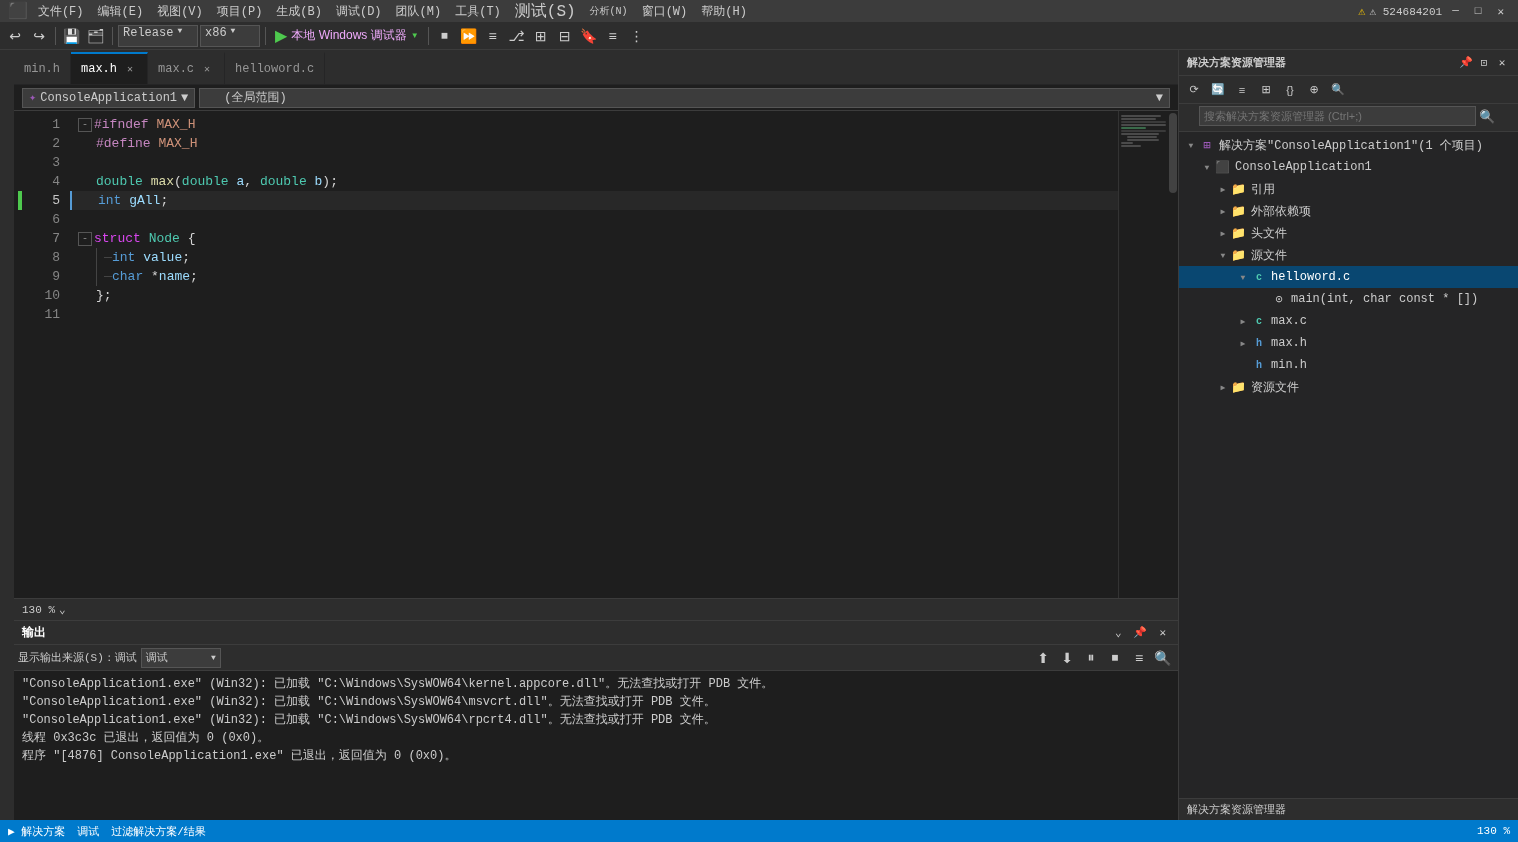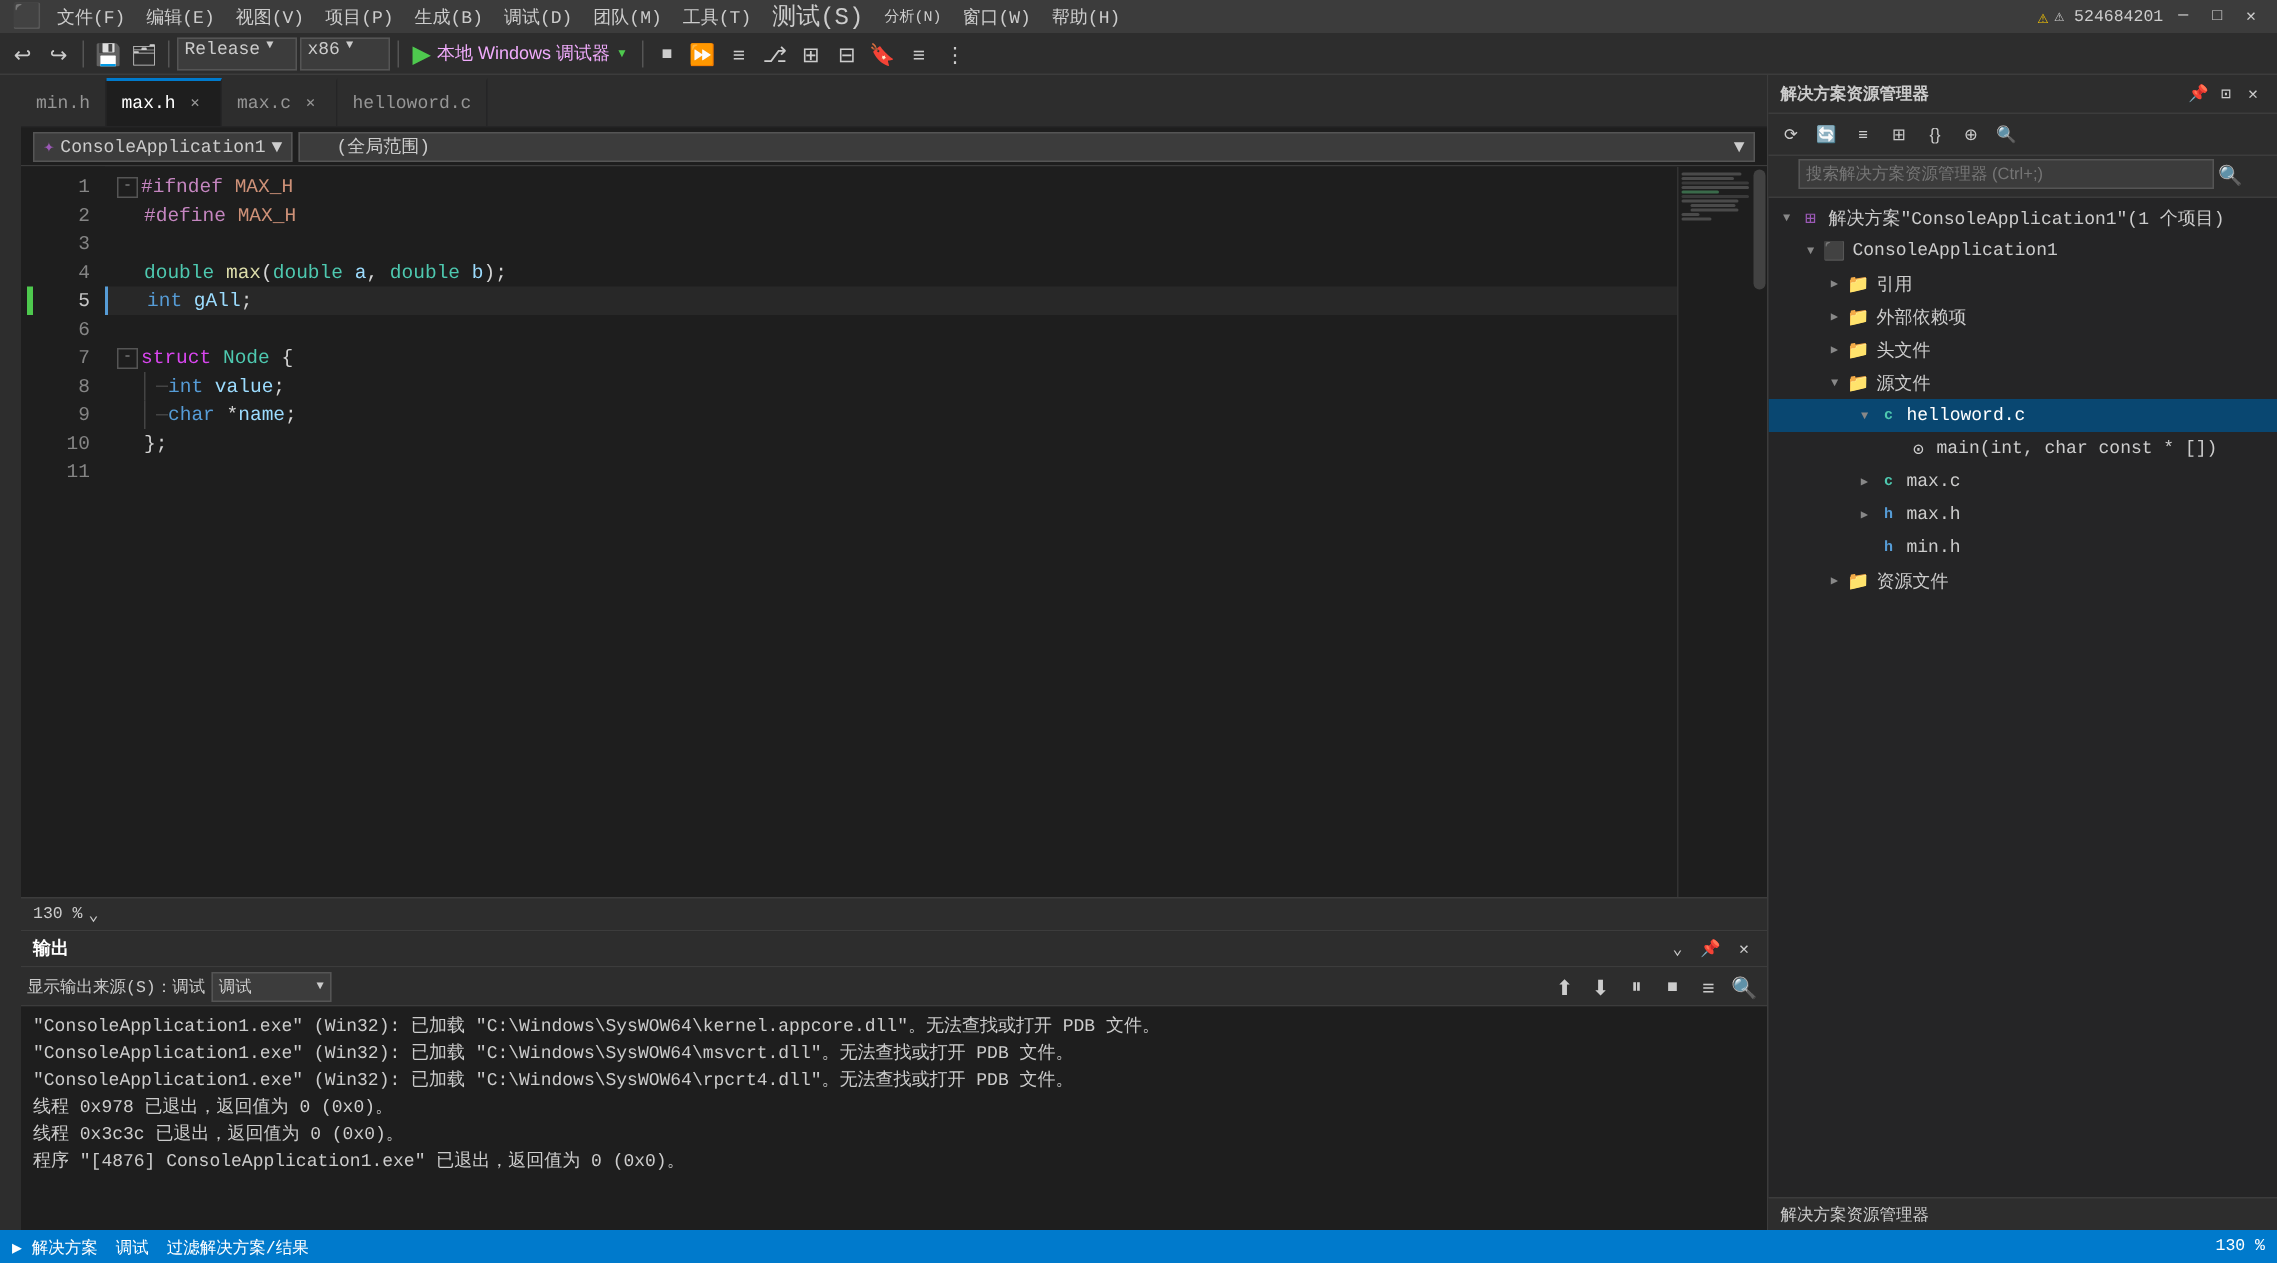--- a/index.html
+++ b/index.html
@@ -693,21 +693,20 @@
           <button class="toolbar-btn">⏸</button>
           <button class="toolbar-btn">⏹</button>
           <button class="toolbar-btn">≡</button>
           <button class="toolbar-btn">🔍</button>
         </div>
       </div>
       <div class="output-content">
         <div class="output-line">"ConsoleApplication1.exe" (Win32): 已加载 "C:\Windows\SysWOW64\kernel.appcore.dll"。无法查找或打开 PDB 文件。</div>
         <div class="output-line">"ConsoleApplication1.exe" (Win32): 已加载 "C:\Windows\SysWOW64\msvcrt.dll"。无法查找或打开 PDB 文件。</div>
         <div class="output-line">"ConsoleApplication1.exe" (Win32): 已加载 "C:\Windows\SysWOW64\rpcrt4.dll"。无法查找或打开 PDB 文件。</div>
-        <div class="output-line">线程 0x978 已退出，返回值为 0 (0x0)。</div>
         <div class="output-line">线程 0x3c3c 已退出，返回值为 0 (0x0)。</div>
         <div class="output-line">程序 "[4876] ConsoleApplication1.exe" 已退出，返回值为 0 (0x0)。</div>
       </div>
     </div>
 
   </div>
 
   <div class="right-panel">
     <div class="panel-title-bar">
       <span class="panel-title">解决方案资源管理器</span>

